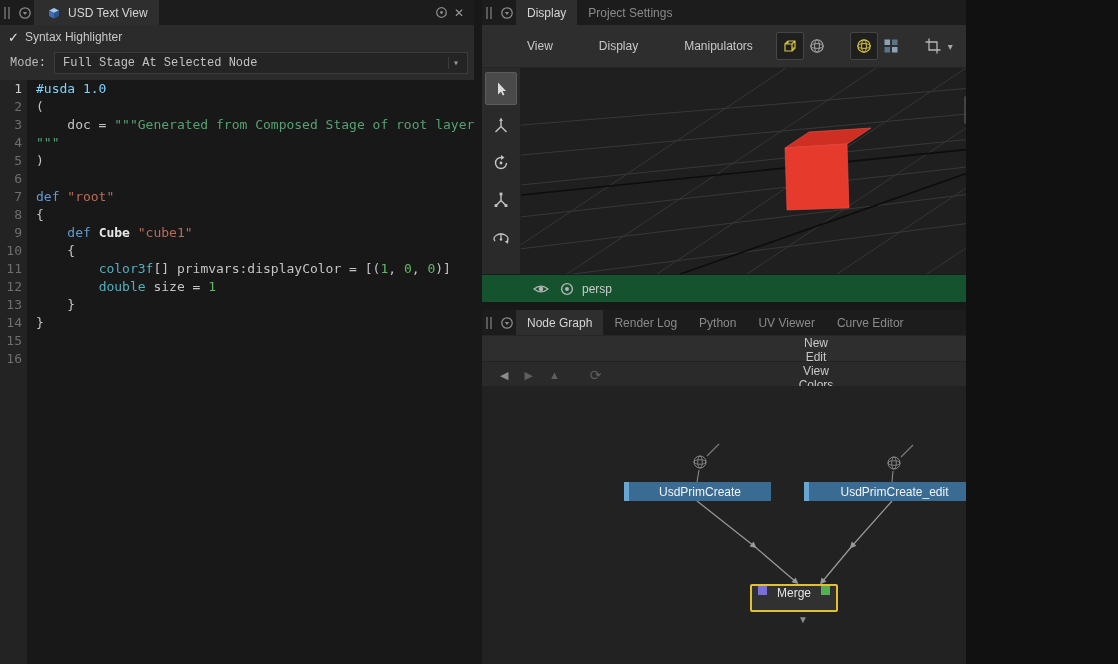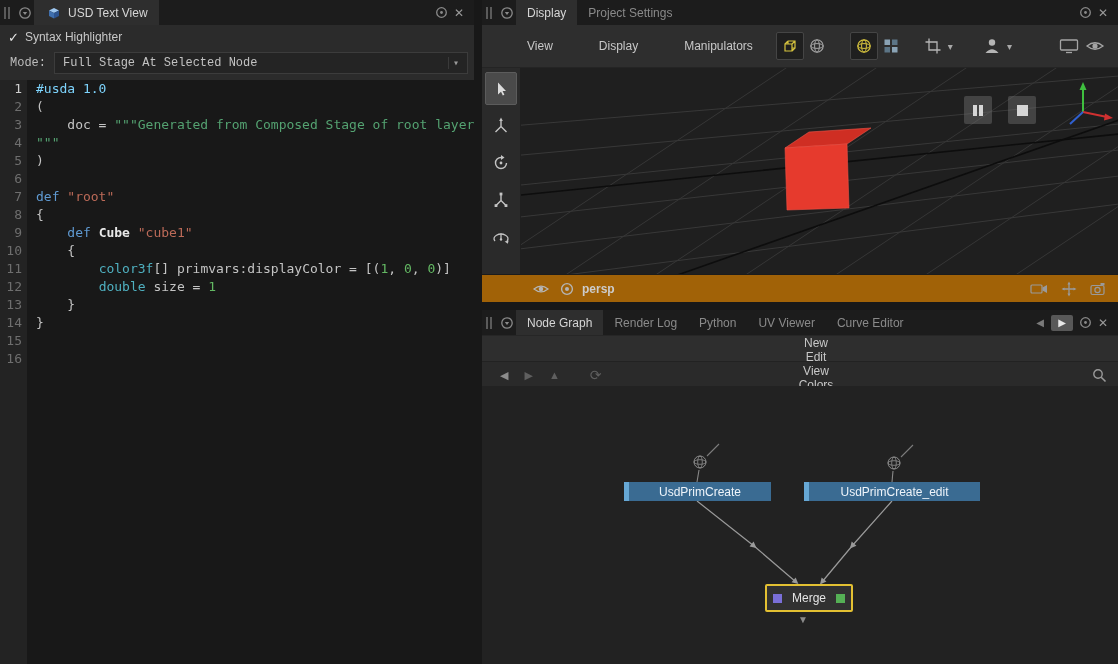--- a/index.html
+++ b/index.html
@@ -1,16 +1,16 @@
 <!DOCTYPE html>
 <html style="--node-blue: #3a6b92; --node-blue-edge: #66a7d4; --merge-border: #e3c032; --merge-purple: #7a6fd8; --merge-green: #55b055; --cube-red: #e63a2d; --highlight-yellow: #d6c33e;"><head>
 <meta charset="utf-8">
 <style>
   html,body{margin:0;padding:0;background:#111;}
-  .app{position:relative;width:1118px;height:664px;background:#2b2b2b;overflow:hidden;
+  .app{position:relative;width:966px;height:664px;background:#2b2b2b;overflow:hidden;
        font-family:"Liberation Sans","DejaVu Sans",sans-serif;color:#c8c8c8;font-size:12px;
        -webkit-user-select:none;user-select:none;}
   
   .tabbar{height:25px;background:#1c1c1c;display:flex;align-items:center;overflow:hidden;}
   .tab{height:25px;display:flex;align-items:center;padding:0 11px;color:#8a8a8a;white-space:nowrap;cursor:default;}
   .tab.active{background:#2e2e2e;color:#d6d6d6;}
   .pane-handle{width:2px;height:12px;background:#5a5a5a;box-shadow:4px 0 0 #5a5a5a;margin:0 10px 0 4px;flex:none;}
   .icon-btn{display:inline-flex;align-items:center;justify-content:center;width:18px;height:18px;color:#9a9a9a;flex:none;}
   .spacer{flex:1;}
   .caret{color:#a8a8a8;font-size:10px;margin-left:2px;}
@@ -48,37 +48,37 @@
   
   .viewport{position:absolute;left:0;top:68px;width:636px;height:206px;display:flex;}
   .tools-col{width:38px;background:#2a2a2a;border-right:1px solid #1f1f1f;display:flex;flex-direction:column;align-items:center;padding-top:4px;gap:4px;flex:none;}
   .tool-btn{width:32px;height:33px;display:flex;align-items:center;justify-content:center;border-radius:2px;}
   .tool-btn.active{background:#4a4a4a;border:1px solid #5c5c5c;box-sizing:border-box;}
   .vp-canvas{position:relative;flex:1;background:#1f1f1f;overflow:hidden;}
   .vp-btn{position:absolute;width:28px;height:28px;background:rgba(125,125,125,.38);border-radius:2px;
           display:flex;align-items:center;justify-content:center;}
   .vp-btn .bars{width:10px;height:11px;border-left:4px solid #d6d6d6;border-right:4px solid #d6d6d6;box-sizing:border-box;}
   .vp-btn .sq{width:11px;height:11px;background:#d6d6d6;}
-  .vp-bottombar{position:absolute;left:0;top:274px;width:636px;height:28px;background:#a16207;
-                display:flex;align-items:center;border-top:1px solid #1c1c1c;font-weight:bold;}
+  .vp-bottombar{position:absolute;left:0;top:274px;width:636px;height:28px;background:#14532d;
+                display:flex;align-items:center;border-top:1px solid #1c1c1c;}
   .cam-label{color:#cccccc;margin-left:6px;}
   
   .ng-menubar{height:25px;background:#2e2e2e;display:flex;align-items:center;padding-left:4px;border-top:1px solid #262626;flex-direction:column;}
   .ng-toolbar{height:26px;background:#2a2a2a;display:flex;align-items:center;padding:0 10px;border-top:1px solid #222;}
   .nav-glyph{font-size:11px;color:#5f5f5f;padding:0 8px;}
   .nav-glyph.lit{color:#8c8c8c;}
   .tabnav{font-size:10px;color:#7a7a7a;padding:0 4px;}
   .tabnav.boxed{background:#585858;color:#e8e8e8;border-radius:2px;width:14px;height:16px;display:inline-flex;align-items:center;justify-content:center;margin:0 3px;}
   .graph-area{position:absolute;left:0;top:76px;width:636px;height:278px;background:#222222;overflow:hidden;}
   .wires{position:absolute;left:0;top:0;}
   .node{position:absolute;height:19px;background:var(--node-blue,#3a6b92);border-left:5px solid var(--node-blue-edge,#66a7d4);
         color:#eef4fa;display:flex;align-items:center;justify-content:center;font-size:12px;box-sizing:border-box;}
-  .merge-node{position:absolute;left:283px;top:198px;width:88px;height:28px;background:#313131;
+  .merge-node{position:absolute;left:268px;top:198px;width:88px;height:28px;background:#313131;
               border:2px solid var(--merge-border,#e3c032);border-radius:2px;box-sizing:border-box;
-              display:flex;align-items:center;padding:0 6px;}
+              display:flex;padding:0 6px;}
   .port{width:9px;height:9px;flex:none;}
   .port.purple{background:var(--merge-purple,#7a6fd8);}
   .port.green{background:var(--merge-green,#55b055);}
   .merge-label{flex:1;text-align:center;color:#e4e4e4;font-size:12px;}
   .merge-out{position:absolute;left:316px;top:228px;color:#8a8a8a;font-size:10px;}
   svg{display:block;}
 </style>
 </head>
 <body>
 

